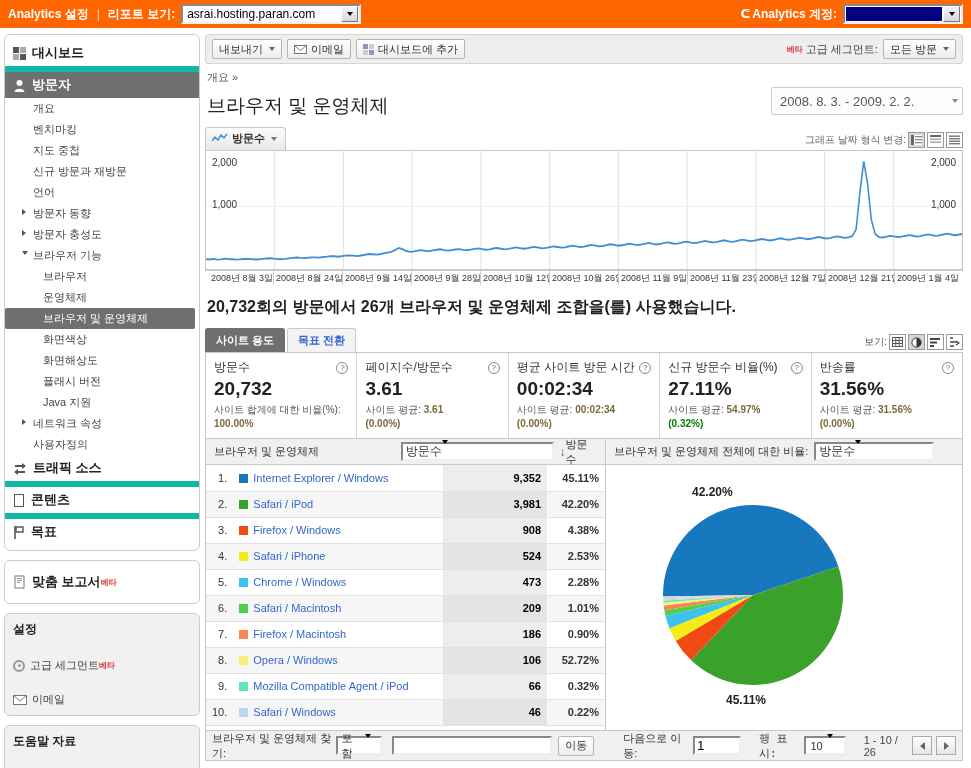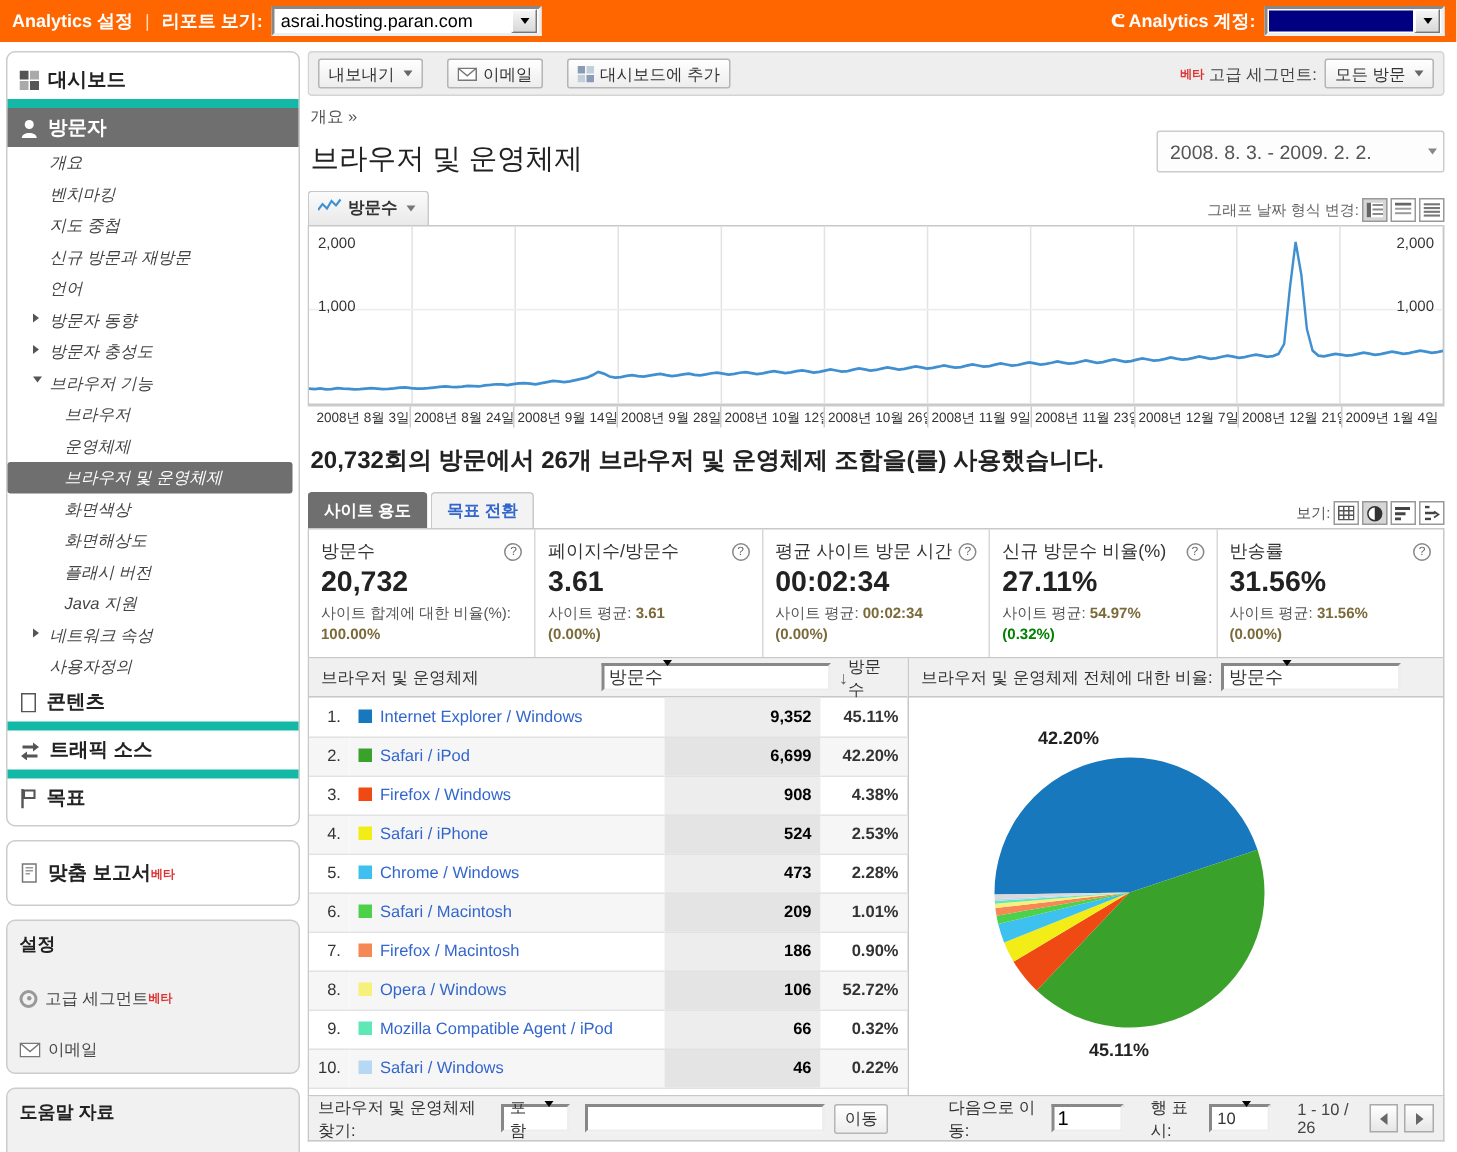--- a/index.html
+++ b/index.html
@@ -85,21 +85,20 @@
     color: #fff;
     border-bottom: none;
   }
   .nav-top .ic { margin-right: 6px; display:inline-flex; }
   .nav-sub {
     font-size: 11px;
     color: #444;
     padding: 3px 4px 3px 28px;
     cursor: pointer;
     position: relative;
-    font-style: italic;
   }
   .nav-sub.lvl2 { padding-left: 38px; }
   .nav-sub.sel {
     background: #6f6f6f; color: #fff; border-radius: 2px;
     margin-right: 4px;
   }
   .nav-sub .tw {
     position: absolute; left: 17px; top: 6px;
     width:0;height:0;
   }
@@ -130,21 +129,21 @@
     padding: 0 6px;
   }
   .btn {
     background: linear-gradient(#fff,#ededed);
     border: 1px solid #b5b5b5;
     border-radius: 2px;
     height: 20px;
     display: inline-flex; align-items: center;
     padding: 0 6px;
     font-size: 11px; color: #333;
-    margin-right: 16px;
+    margin-right: 5px;
     cursor: pointer;
     white-space: nowrap;
   }
   .btn .ic { margin-right:4px; display:inline-flex;}
   .toolbar .right { margin-left: auto; display:flex; align-items:center; font-size:11px; color:#444;}
   .breadcrumb { font-size:11px; color:#555; padding: 6px 2px 2px 2px; }
   .page-title { font-size: 19px; color:#222; padding: 6px 0 0 2px; }
   .title-row { display:flex; align-items:flex-start; }
   .date-box {
     margin-left:auto;
@@ -336,34 +335,34 @@
         <div class="nav-sub lvl2"><span>운영체제</span></div>
         <div class="nav-sub lvl2 sel"><span>브라우저 및 운영체제</span></div>
         <div class="nav-sub lvl2"><span>화면색상</span></div>
         <div class="nav-sub lvl2"><span>화면해상도</span></div>
         <div class="nav-sub lvl2"><span>플래시 버전</span></div>
         <div class="nav-sub lvl2"><span>Java 지원</span></div>
         <div class="nav-sub" style="padding-left: 28px;"><i class="tw tw-right"></i><span>네트워크 속성</span></div>
         <div class="nav-sub"><span>사용자정의</span></div>
         <div class="nav-top">
           <span class="ic">
-            <svg width="12" height="13">
-              <rect x="1.5" y="0.5" width="9" height="12" fill="#fff" stroke="#555"></rect>
-            </svg>
-          </span>
-          <span>콘텐츠</span>
-        </div>
-        <div class="nav-top">
-          <span class="ic">
             <svg width="14" height="13">
               <path d="M2 3 L9 3 L9 1 L13 4 L9 7 L9 5 L2 5 Z" fill="#555"></path>
               <path d="M12 9 L5 9 L5 7 L1 10 L5 13 L5 11 L12 11 Z" fill="#555"></path>
             </svg>
           </span>
           <span>트래픽 소스</span>
+        </div>
+        <div class="nav-top">
+          <span class="ic">
+            <svg width="12" height="13">
+              <rect x="1.5" y="0.5" width="9" height="12" fill="#fff" stroke="#555"></rect>
+            </svg>
+          </span>
+          <span>콘텐츠</span>
         </div>
         <div class="nav-top">
           <span class="ic">
             <svg width="12" height="13">
               <line x1="2" y1="0" x2="2" y2="13" stroke="#555" stroke-width="1.6"></line>
               <path d="M3 1 L10 1 L10 6 L3 6 Z" fill="none" stroke="#555" stroke-width="1.4"></path>
             </svg>
           </span>
           <span>목표</span>
         </div>
@@ -647,21 +646,21 @@
           <tbody id="tbody">
               <tr>
                 <td class="num">1.</td>
                 <td class="lbl"><span class="sw" style="background:#1878be"></span><a href="#">Internet Explorer / Windows</a></td>
                 <td class="val">9,352</td>
                 <td class="pct">45.11%</td>
               </tr>
               <tr>
                 <td class="num">2.</td>
                 <td class="lbl"><span class="sw" style="background:#3aa22b"></span><a href="#">Safari / iPod</a></td>
-                <td class="val">6,699</td>
+                <td class="val">3,981</td>
                 <td class="pct">42.20%</td>
               </tr>
               <tr>
                 <td class="num">3.</td>
                 <td class="lbl"><span class="sw" style="background:#ef4a14"></span><a href="#">Firefox / Windows</a></td>
                 <td class="val">908</td>
                 <td class="pct">4.38%</td>
               </tr>
               <tr>
                 <td class="num">4.</td>
@@ -741,21 +740,21 @@
       <span class="sel-small">
         <span>포함</span>
         <span class="arrow-btn"><i class="tri-d"></i></span>
       </span>
       <input class="txtin" style="width: 160px; margin-left: 6px;" value="">
       <span class="btn" style="margin-left:6px;">
           <span>이동</span>
         </span>
       <span style="margin-left:24px;">다음으로 이동:</span>
       <input class="txtin" style="width: 48px; margin-left: 5px;" value="1">
-      <span style="margin-left:18px;">행 표시:</span>
+      <span style="margin-left:18px;font-family:Liberation Mono, monospace;">행 표시:</span>
       <span class="sel-small">
         <span>10</span>
         <span class="arrow-btn"><i class="tri-d"></i></span>
       </span>
       <span style="margin-left:14px;color:#444;">1 - 10 / 26</span>
       <span class="pgbtn">
           <i class="tri-l"></i>
         </span>
       <span class="pgbtn">
           <i class="tri-r"></i>

